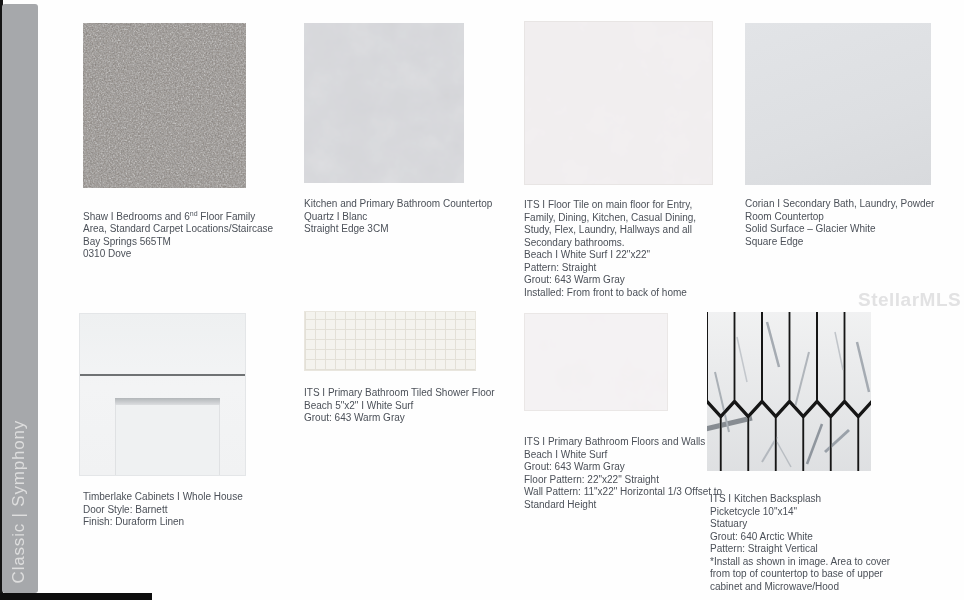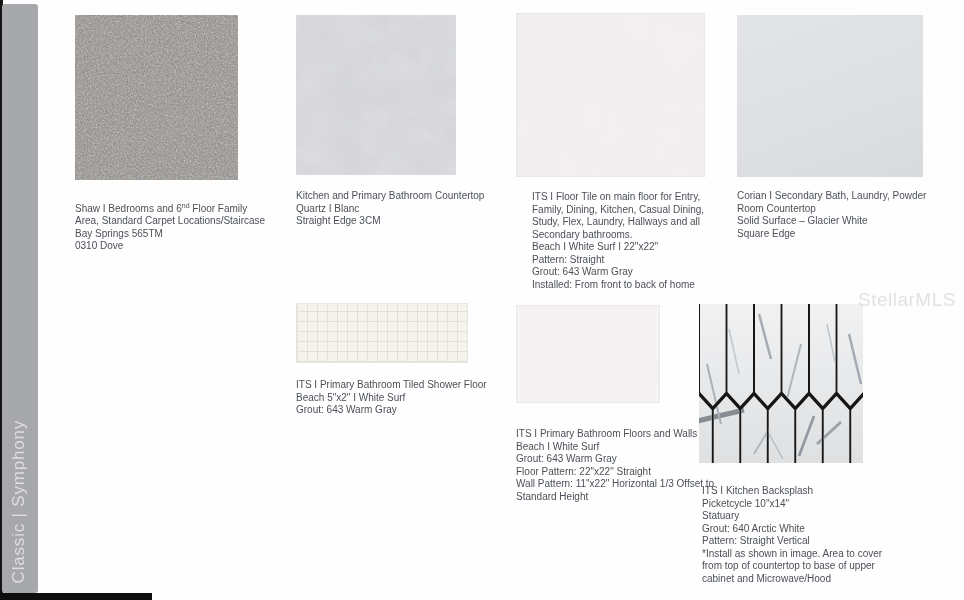--- a/index.html
+++ b/index.html
@@ -14,21 +14,21 @@
   .sidebar{
     position:absolute;left:2px;top:4px;width:36px;height:589px;
     background:#a6a8ab;border-radius:3px;
   }
   .sidebar-label{
     position:absolute;left:7px;bottom:10px;
     writing-mode:vertical-rl;transform:rotate(180deg);
     color:#dedede;font-size:17px;letter-spacing:0.8px;white-space:nowrap;
   }
   
-  .card{position:absolute;margin:0;}
+  .card{position:absolute;margin:8px;}
   .sw{position:absolute;display:block;}
   .caption{
     position:absolute;width:230px;color:#4b5058;font-size:10px;line-height:12.5px;
     white-space:pre-line;
   }
   .caption sup{font-size:7px;line-height:0;}
   
   .shower{
     background-color:#f4f3ee;
     background-image:
@@ -42,21 +42,21 @@
   .cabinet{background:linear-gradient(180deg,#eef0f1 0%,#f3f4f5 45%,#f1f2f3 100%);
     border:1px solid #e4e6e8;box-sizing:border-box;}
   .cab-line{position:absolute;left:0;right:0;top:60px;height:2px;background:#6f7274;}
   .cab-shadow{position:absolute;left:35px;right:25px;top:84px;height:7px;
     background:linear-gradient(180deg,#b2b6b9,#dcdee0);}
   .cab-panel{position:absolute;left:35px;right:25px;top:91px;bottom:0;background:#eff1f2;
     border-left:1px solid #dfe1e3;border-right:1px solid #dfe1e3;}
   
   .watermark{
     position:absolute;left:858px;top:289px;z-index:6;
-    color:rgba(205,205,207,0.58);font-size:19px;font-weight:400;letter-spacing:0.5px;
+    color:rgba(205,205,207,0.58);font-size:19px;font-weight:700;letter-spacing:0.5px;
   }
 </style>
 </head>
 <body>
 
 <div class="stage">
 
   <svg width="0" height="0" style="position:absolute" aria-hidden="true">
     <defs>
       <filter id="f-carpet">
@@ -138,38 +138,48 @@
     <figcaption class="caption" style="left:0;top:175px">Kitchen and Primary Bathroom Countertop
 Quartz I Blanc
 Straight Edge 3CM</figcaption>
   </figure>
 
   <figure class="card" style="left:516px;top:13px;width:230px;height:280px">
     <svg class="sw" style="left:0;top:0" width="189" height="164">
       <rect width="189" height="164" fill="#f1eeef" filter="url(#f-soft)"></rect>
       <rect x="0.5" y="0.5" width="188" height="163" fill="none" stroke="#e8e5e4"></rect>
     </svg>
-    <figcaption class="caption" style="left:16px;top:178px">ITS I Floor Tile on main floor for Entry,
+    <figcaption class="caption" style="left:0;top:178px">ITS I Floor Tile on main floor for Entry,
 Family, Dining, Kitchen, Casual Dining,
 Study, Flex, Laundry, Hallways and all
 Secondary bathrooms.
 Beach I White Surf I 22"x22"
 Pattern: Straight
 Grout: 643 Warm Gray
 Installed: From front to back of home</figcaption>
   </figure>
 
   <figure class="card" style="left:737px;top:15px;width:227px;height:250px">
     <div class="sw corian" style="left:0;top:0;width:186px;height:162px"></div>
     <figcaption class="caption" style="left:0;top:175px;width:227px">Corian I Secondary Bath, Laundry, Powder
 Room Countertop
 Solid Surface – Glacier White
 Square Edge</figcaption>
   </figure>
 
+  <figure class="card" style="left:71px;top:305px;width:230px;height:240px">
+    <div class="sw cabinet" style="left:0;top:0;width:167px;height:163px">
+      <div class="cab-line"></div>
+      <div class="cab-shadow"></div>
+      <div class="cab-panel"></div>
+    </div>
+    <figcaption class="caption" style="left:4px;top:178px">Timberlake Cabinets I Whole House
+Door Style: Barnett
+Finish: Duraform Linen</figcaption>
+  </figure>
 
   <figure class="card" style="left:296px;top:303px;width:230px;height:140px">
     <div class="sw shower" style="left:0;top:0;width:172px;height:60px"></div>
     <figcaption class="caption" style="left:0;top:76px">ITS I Primary Bathroom Tiled Shower Floor
 Beach 5"x2" I White Surf
 Grout: 643 Warm Gray</figcaption>
   </figure>
 
   <figure class="card" style="left:516px;top:305px;width:240px;height:210px">
     <svg class="sw" style="left:0;top:0" width="144" height="98">

